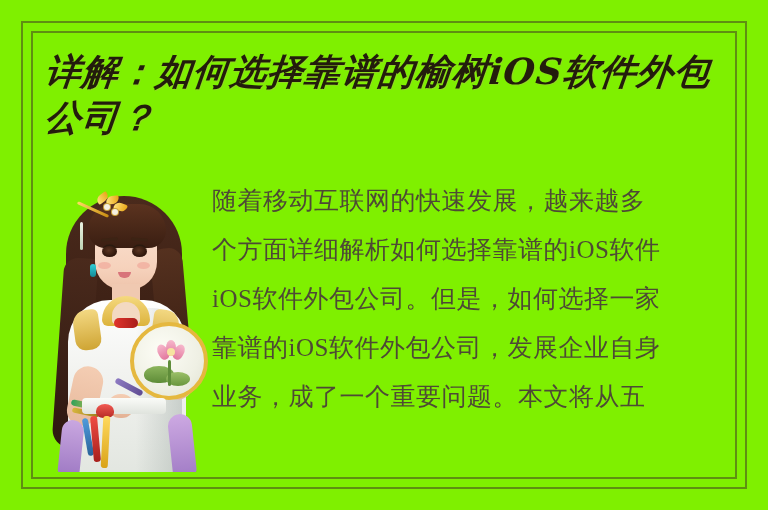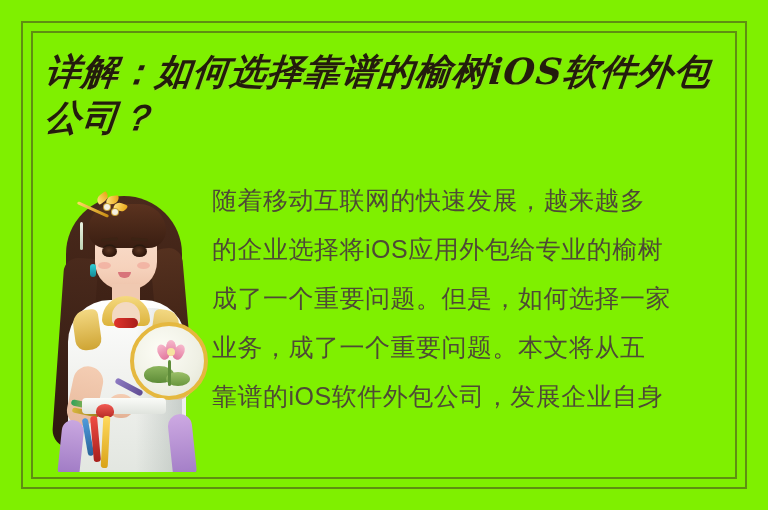--- a/index.html
+++ b/index.html
@@ -55,21 +55,21 @@
   .title-line {
     display: block;
     transform: skewX(-6deg);
   }
   
   .body-block {
     position: absolute;
     left: 212px;
     top: 176px;
     width: 524px;
-    font-family: Liberation Sans, sans-serif;
+    font-family: Liberation Serif, serif;
     font-size: 25px;
     line-height: 49px;
     color: #4e4a35;
     letter-spacing: 0.5px;
     white-space: nowrap;
     overflow: hidden;
     height: 300px;
   }
   .body-line { display: block; }
   
@@ -239,24 +239,24 @@
   <div class="frame-outer"></div>
   <div class="frame-inner"></div>
 
   <div class="title-block">
     <span class="title-line">详解：如何选择靠谱的榆树iOS软件外包</span>
     <span class="title-line">公司？</span>
   </div>
 
   <div class="body-block">
     <span class="body-line">随着移动互联网的快速发展，越来越多</span>
-    <span class="body-line">的企业选择将iOS应用外包给专业的榆树</span>
-    <span class="body-line">成了一个重要问题。但是，如何选择一家</span>
+    <span class="body-line">个方面详细解析如何选择靠谱的iOS软件</span>
+    <span class="body-line">iOS软件外包公司。但是，如何选择一家</span>
+    <span class="body-line">靠谱的iOS软件外包公司，发展企业自身</span>
     <span class="body-line">业务，成了一个重要问题。本文将从五</span>
-    <span class="body-line">靠谱的iOS软件外包公司，发展企业自身</span>
   </div>
 
   <div class="illustration">
     <div class="ill-layer hair-back"></div>
     <div class="ill-layer hair-strand-l"></div>
     <div class="ill-layer hair-strand-r"></div>
 
     <div class="ill-layer face"></div>
     <div class="ill-layer fringe"></div>
     <div class="ill-layer brow l"></div>

